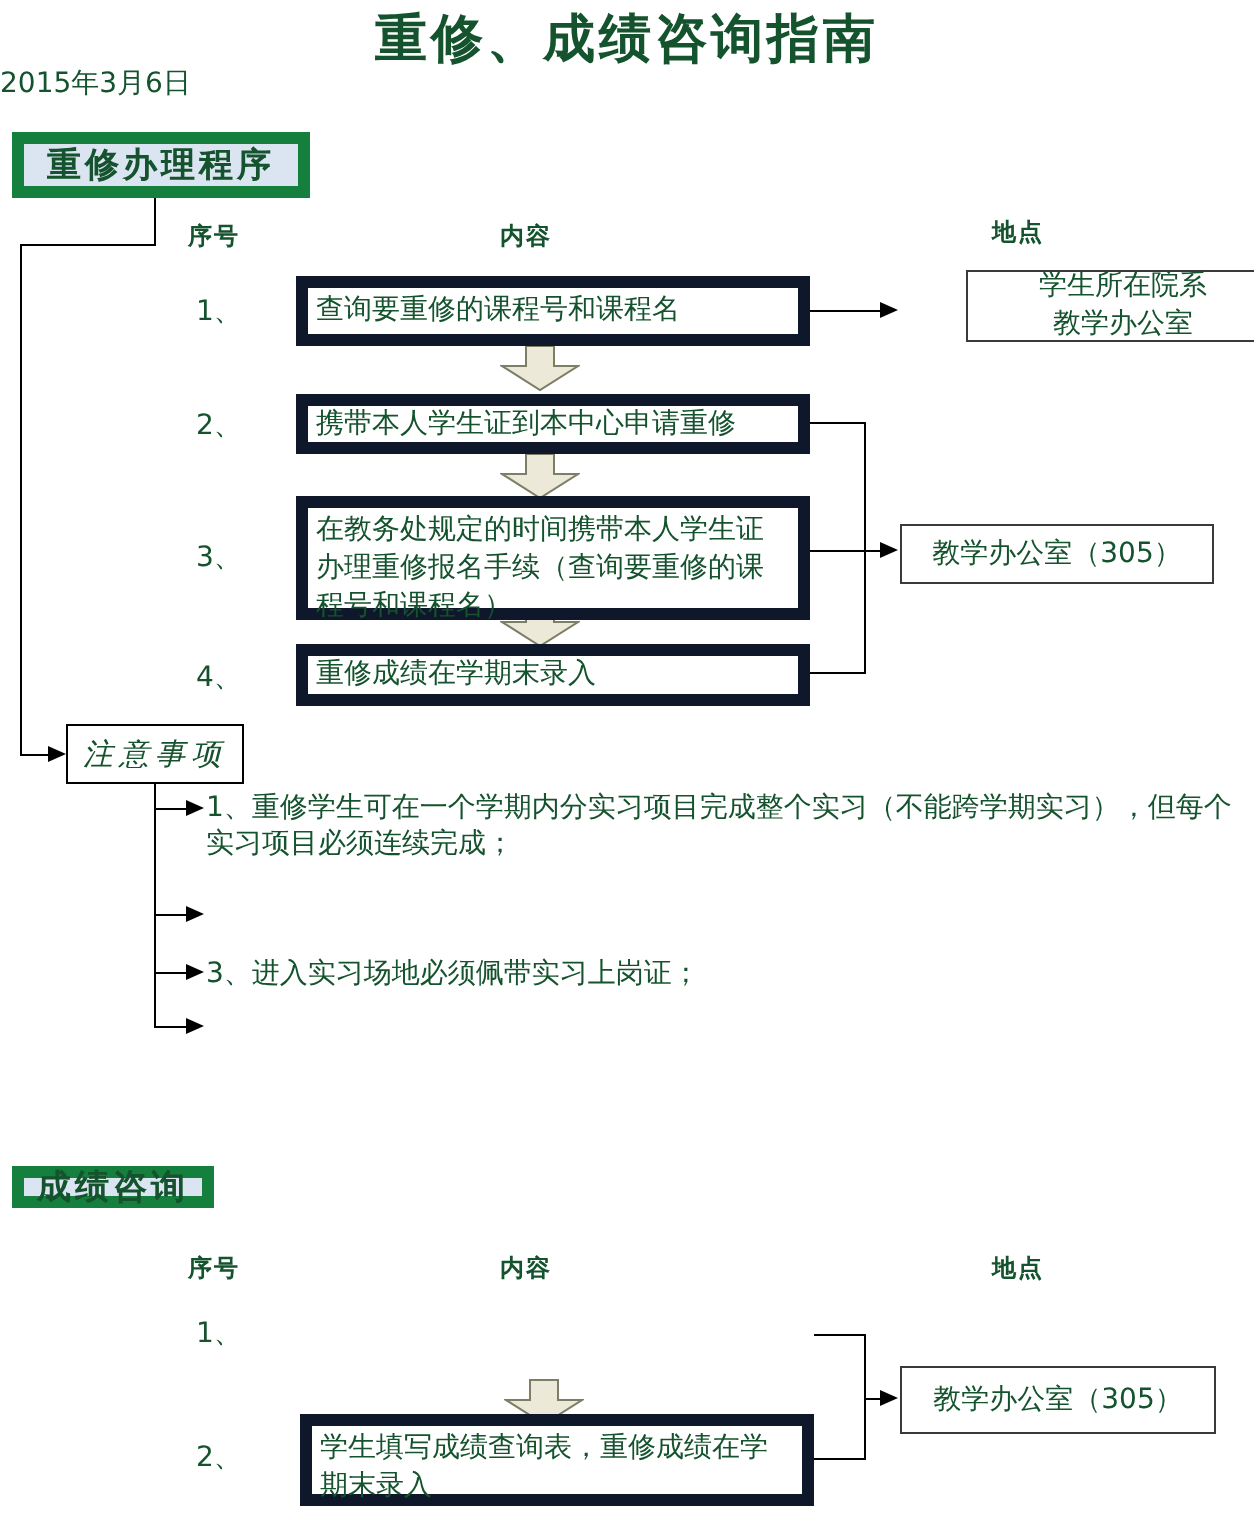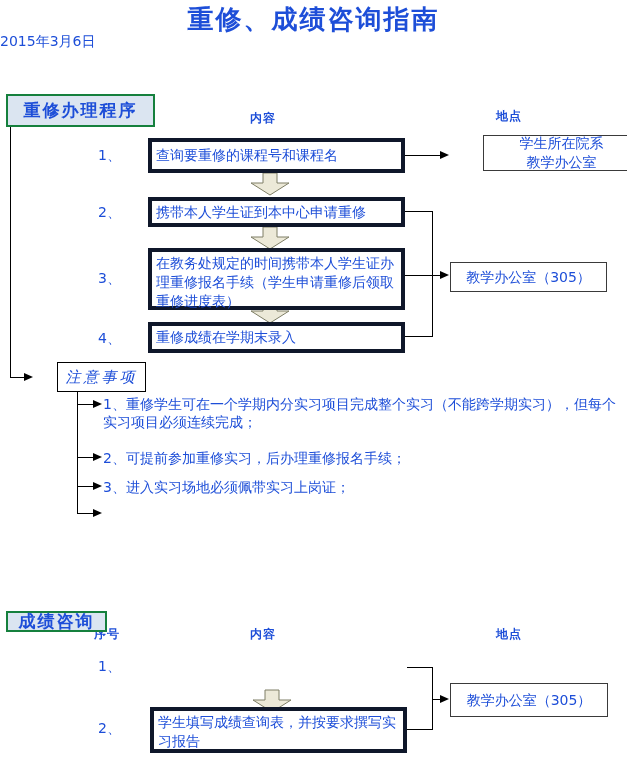--- a/index.html
+++ b/index.html
@@ -1,38 +1,38 @@
 <!DOCTYPE html>
 <html><head>
 <meta charset="utf-8">
 <style>
   * { margin:0; padding:0; box-sizing:border-box; }
   body { background:#fff; }
   .stage {
     position:relative; width:627px; height:767px; background:#ffffff;
-    font-family:"DejaVu Sans", "Liberation Sans", sans-serif; color:#1d4ed8;
+    font-family:"DejaVu Sans", "Liberation Sans", sans-serif; color:#14532d;
     overflow:hidden;
   }
   .title {
     position:absolute; left:0; top:2px; width:627px; text-align:center;
     font-size:26px; font-weight:bold; letter-spacing:2px;
   }
   .date {
     position:absolute; left:0; top:33px; width:627px; text-align:left;
     font-size:14px;
   }
   .section-box {
-    position:absolute; background:#dbe5f1; border:2px solid #15803d;
+    position:absolute; background:#dbe5f1; border:6px solid #15803d;
     font-weight:bold; font-size:17px; text-align:center; letter-spacing:2px;
-    display:flex; align-items:center; justify-content:center; z-index:2;margin-top:28px;
+    display:flex; align-items:center; justify-content:center; z-index:2;
   }
   .col-hdr { position:absolute; font-size:12px; font-weight:bold; letter-spacing:1px; }
   .num { position:absolute; font-size:14px; }
   .fbox {
-    position:absolute; background:#fff; border:4px solid #0f172a;
+    position:absolute; background:#fff; border:6px solid #0f172a;
     font-size:14px; line-height:19px; padding:2px 4px; z-index:1;
   }
   .fbox.center { display:flex; align-items:center; }
   .lbox {
     position:absolute; background:#fff; border:1px solid #3a3a3a;
     font-size:14px; line-height:19px; text-align:center; z-index:1;
     display:flex; align-items:center; justify-content:center;
   }
   .prelines { white-space:pre-line; }
   .hline, .vline { position:absolute; background:#000; z-index:0; }
@@ -70,21 +70,21 @@
   <div class="col-hdr" style="left:250px; top:110px;">内容</div>
   <div class="col-hdr" style="left:496px; top:108px;">地点</div>
 
   <div class="num" style="left:98px; top:147px;">1、</div>
   <div class="num" style="left:98px; top:204px;">2、</div>
   <div class="num" style="left:98px; top:270px;">3、</div>
   <div class="num" style="left:98px; top:330px;">4、</div>
 
   <div class="fbox center" style="left:148px; top:138px; width:257px; height:35px;">查询要重修的课程号和课程名</div>
   <div class="fbox center" style="left:148px; top:197px; width:257px; height:30px;">携带本人学生证到本中心申请重修</div>
-  <div class="fbox" style="left:148px; top:248px; width:257px; height:62px;">在教务处规定的时间携带本人学生证办理重修报名手续（学生申请重修后领取重修进度表）</div>
+  <div class="fbox" style="left:148px; top:248px; width:257px; height:62px;">在教务处规定的时间携带本人学生证办理重修报名手续（查询要重修的课程号和课程名）</div>
   <div class="fbox center" style="left:148px; top:322px; width:257px; height:31px;">重修成绩在学期末录入</div>
 
   <div class="blkarrow" style="left:250px; top:172px;">
     <svg width="40" height="24" viewBox="0 0 40 24">
         <polygon points="13,1 27,1 27,11 39,11 20,23 1,11 13,11" fill="#ece9d8" stroke="#7e7e66" stroke-width="1"></polygon>
       </svg>
   </div>
   <div class="blkarrow" style="left:250px; top:226px;">
     <svg width="40" height="24" viewBox="0 0 40 24">
         <polygon points="13,1 27,1 27,11 39,11 20,23 1,11 13,11" fill="#ece9d8" stroke="#7e7e66" stroke-width="1"></polygon>
@@ -101,47 +101,46 @@
   <div class="lbox prelines" style="left:472px; top:135px; width:157px; height:36px;margin-left:11px;">学生所在院系
 教学办公室</div>
 
   <div class="hline" style="left:405px; top:211px; width:28px;"></div>
   <div class="hline" style="left:405px; top:275px; width:36px;"></div>
   <div class="hline" style="left:405px; top:336px; width:28px;"></div>
   <div class="vline" style="left:432px; top:211px; height:126px;"></div>
   <div class="ah-r" style="left:440px; top:271px;"></div>
   <div class="lbox" style="left:450px; top:262px; width:157px; height:30px;">教学办公室（305）</div>
 
-  <div class="notes-hdr" style="left:33px; top:362px; width:89px; height:30px;margin-left:24px;">注意事项</div>
+  <div class="notes-hdr" style="left:33px; top:362px; width:89px; height:30px;">注意事项</div>
 
   <div class="vline" style="left:77px; top:392px; height:122px;"></div>
 
   <div class="hline" style="left:77px; top:404px; width:17px;"></div>
   <div class="ah-r" style="left:93px; top:400px;"></div>
   <div class="hline" style="left:77px; top:457px; width:17px;"></div>
   <div class="ah-r" style="left:93px; top:453px;"></div>
   <div class="hline" style="left:77px; top:486px; width:17px;"></div>
   <div class="ah-r" style="left:93px; top:482px;"></div>
   <div class="hline" style="left:77px; top:513px; width:17px;"></div>
   <div class="ah-r" style="left:93px; top:509px;"></div>
 
   <div class="note" style="left:103px; top:395px; width:520px;">1、重修学生可在一个学期内分实习项目完成整个实习（不能跨学期实习），但每个实习项目必须连续完成；</div>
-  <div class="note" style="left:103px; top:449px; width:520px;">2、可提前参加重修实习，后办理重修报名手续；</div>
   <div class="note" style="left:103px; top:478px; width:520px;">3、进入实习场地必须佩带实习上岗证；</div>
 
   <div class="section-box" style="left:6px; top:583px; width:101px; height:21px;">成绩咨询</div>
 
   <div class="col-hdr" style="left:94px; top:626px;">序号</div>
   <div class="col-hdr" style="left:250px; top:626px;">内容</div>
   <div class="col-hdr" style="left:496px; top:626px;">地点</div>
 
   <div class="num" style="left:98px; top:658px;">1、</div>
   <div class="num" style="left:98px; top:720px;">2、</div>
 
-  <div class="fbox" style="left:150px; top:707px; width:257px; height:46px;">学生填写成绩查询表，并按要求撰写实习报告</div>
+  <div class="fbox" style="left:150px; top:707px; width:257px; height:46px;">学生填写成绩查询表，重修成绩在学期末录入</div>
 
   <div class="blkarrow" style="left:252px; top:689px;">
     <svg width="40" height="24" viewBox="0 0 40 24">
         <polygon points="13,1 27,1 27,11 39,11 20,23 1,11 13,11" fill="#ece9d8" stroke="#7e7e66" stroke-width="1"></polygon>
       </svg>
   </div>
 
   <div class="hline" style="left:407px; top:667px; width:26px;"></div>
   <div class="hline" style="left:407px; top:729px; width:26px;"></div>
   <div class="vline" style="left:432px; top:667px; height:63px;"></div>

